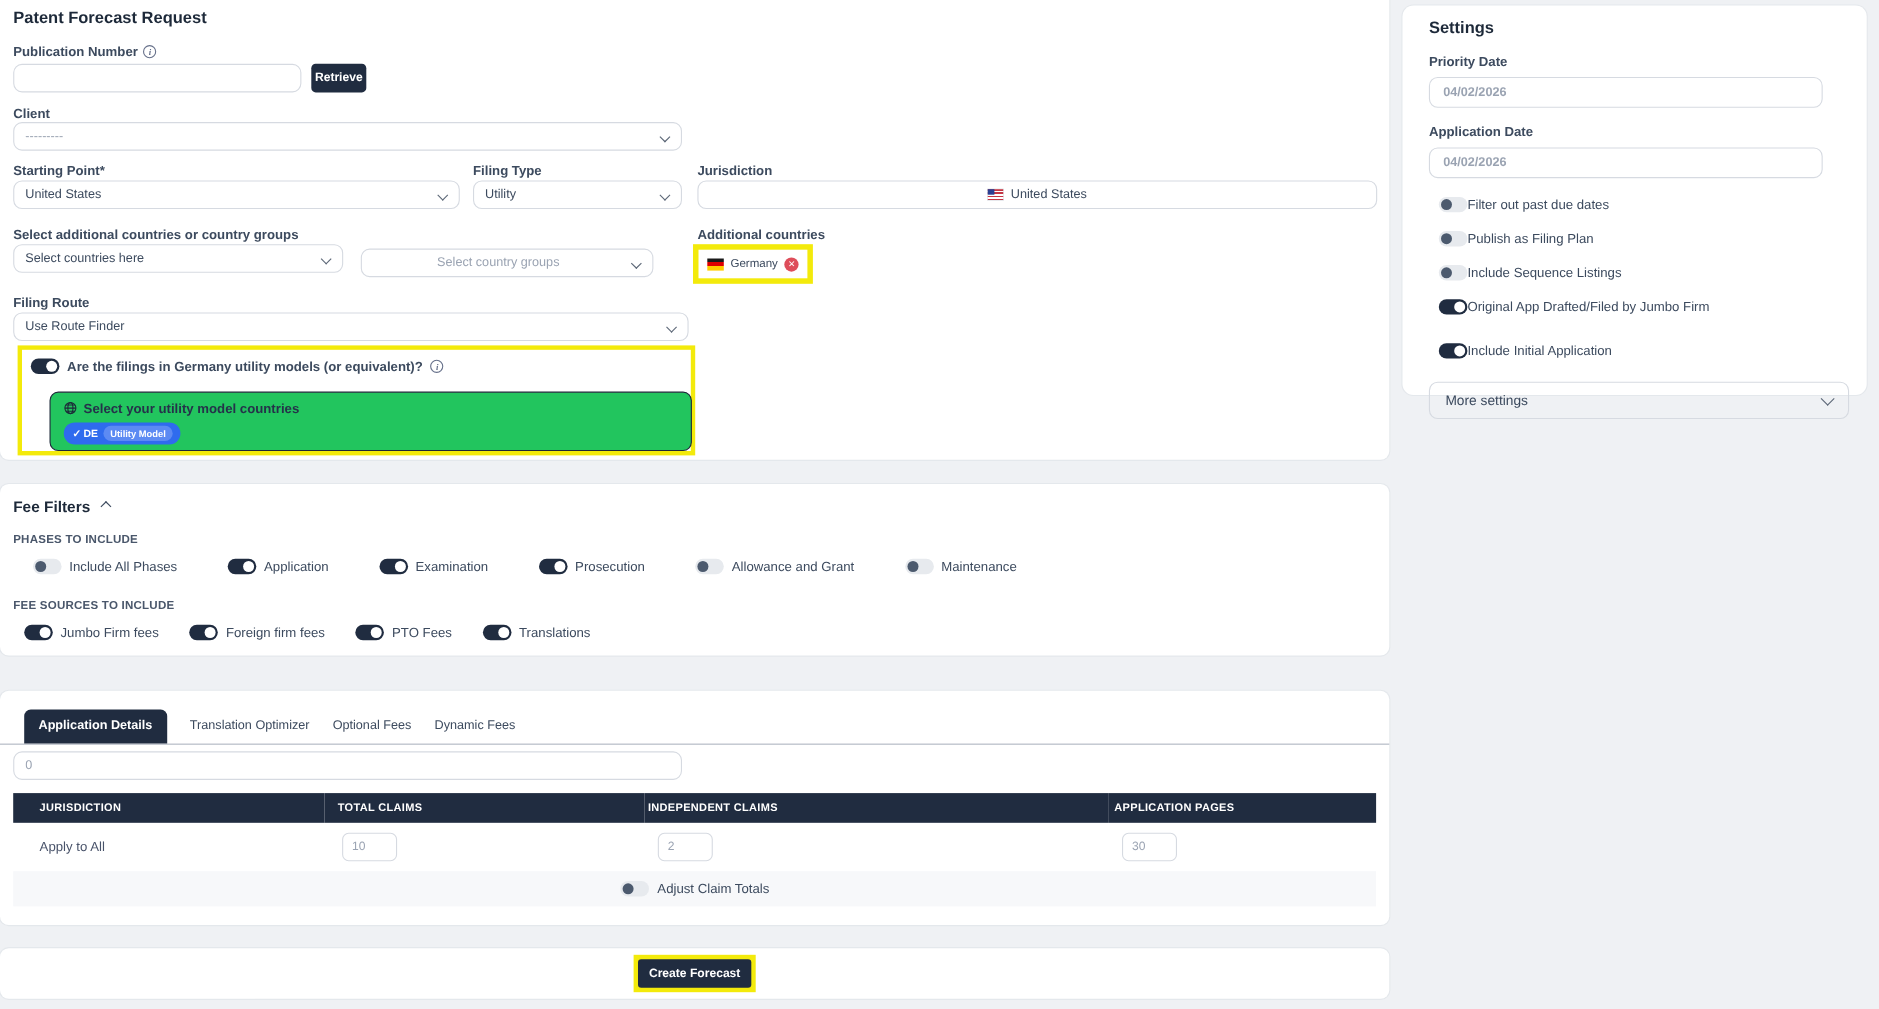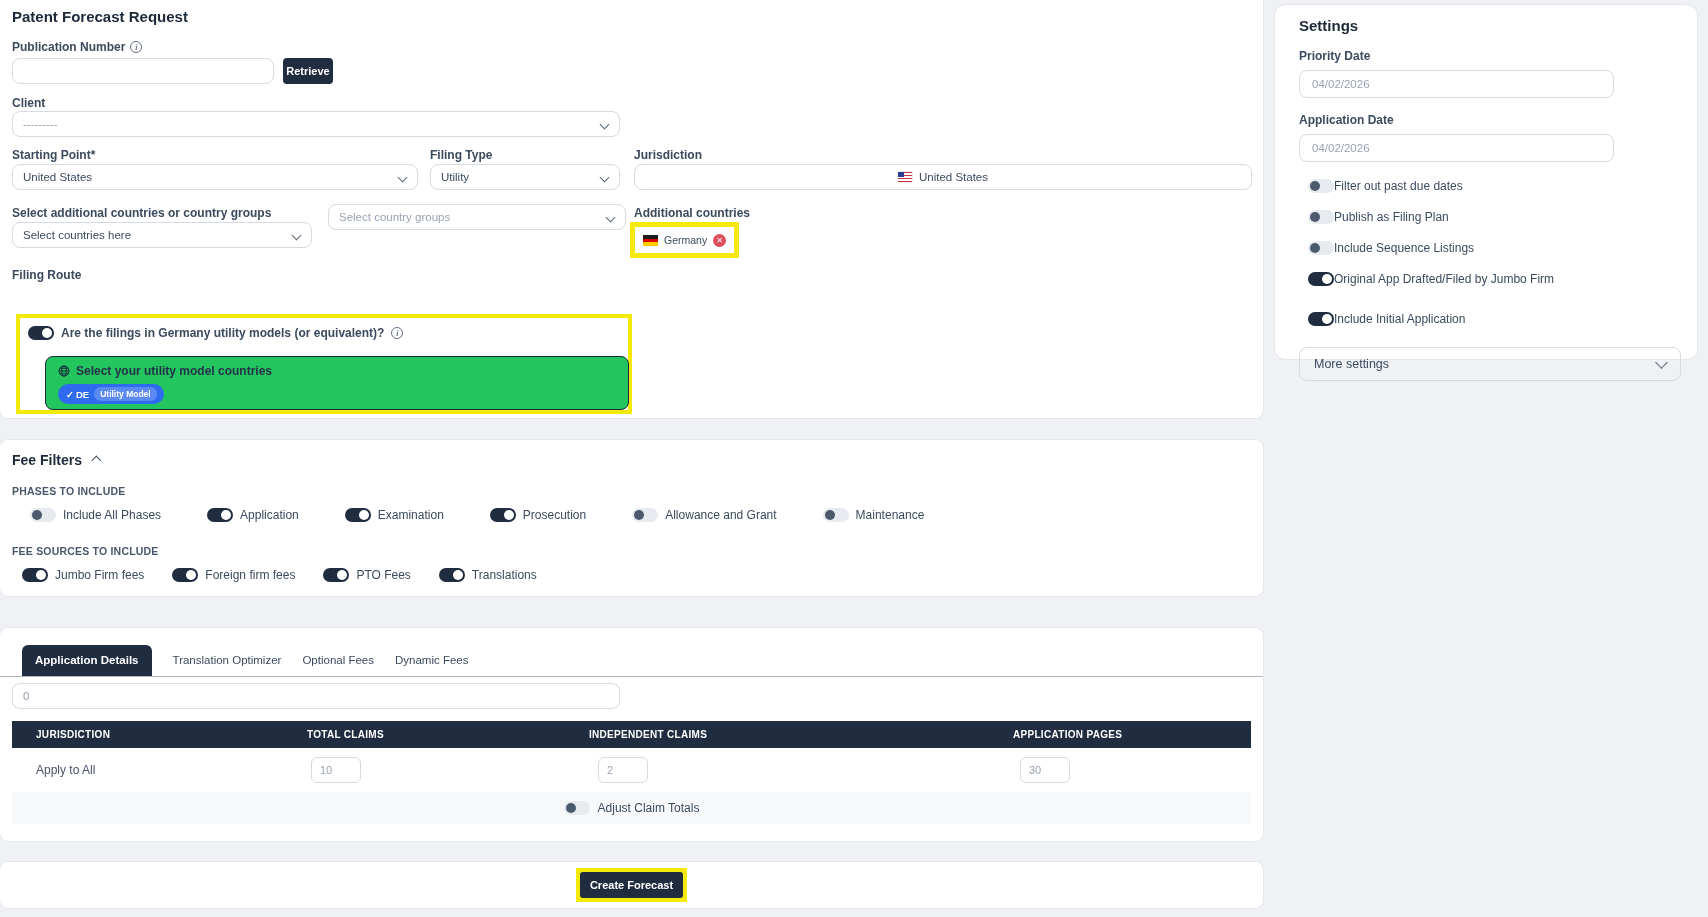--- a/index.html
+++ b/index.html
@@ -71,21 +71,21 @@
   .tab.active{background:var(--navy);color:#fff;font-weight:700;border-radius:6px 6px 0 0;padding:9px 13px 10px;margin-bottom:0;}
 
   table.claims{border-collapse:collapse;width:1239px;margin:12px 12px 0;table-layout:fixed;}
   table.claims th{background:var(--navy);color:#fff;font-size:10px;letter-spacing:.3px;text-align:left;height:27px;font-weight:700;}
   table.claims td{font-size:12px;color:#49536a;height:44px;}
   .cell-inp{width:50px;height:26px;border:1px solid var(--border);border-radius:6px;font-size:11px;color:var(--muted);padding:0 8px;font-family:"Liberation Sans",sans-serif;}
   .adjust-row{background:#f7f8fa;height:32px;}
   .adjust-inner{display:flex;align-items:center;justify-content:center;gap:8px;font-size:12px;color:var(--label);}
 
   .s-lbl{font-size:12px;font-weight:700;color:var(--label);margin:15px 0 7px;}
-  .s-inp{width:315px;height:28px;border:1px solid var(--border);border-radius:8px;padding:0 12px;font-size:11.5px;color:var(--muted);font-family:"Liberation Sans",sans-serif;}
+  .s-inp{width:358px;height:28px;border:1px solid var(--border);border-radius:8px;padding:0 12px;font-size:11.5px;color:var(--muted);font-family:"Liberation Sans",sans-serif;font-weight:bold;}
   .s-tglrow{display:flex;align-items:center;font-size:12px;color:var(--label);margin:17px 0 0 9px;white-space:nowrap;}
   .more{width:382px;height:34px;border:1px solid var(--border);border-radius:8px;display:flex;align-items:center;justify-content:space-between;padding:0 14px;font-size:12.5px;color:var(--label);margin-top:21px;cursor:pointer;}
 
   .globe{flex:none;}
 </style>
 </head>
 <body>
 
 <div class="page">
 
@@ -121,35 +121,39 @@
     <div class="select" style="left:634px;top:164px;width:618px;justify-content:center;padding:0;">
       <span class="usflag"></span>
       <span style="margin-left:7px;">United States</span>
     </div>
 
     <div class="lbl" style="left:12px;top:206px;">Select additional countries or country groups</div>
     <div class="select" style="left:12px;top:222px;width:300px;">
       <span>Select countries here</span>
       <i class="chev"></i>
     </div>
-    <div class="select" style="left:328px;top:204px;width:298px;">
+    <div class="select" style="left:328px;top:226px;width:266px;justify-content:center;">
       <span class="ph">Select country groups</span>
       <i class="chev"></i>
     </div>
 
     <div class="lbl" style="left:634px;top:206px;">Additional countries</div>
     <div class="hl" style="position:absolute;left:630px;top:222px;height:36px;padding:5px;">
       <div class="chip-country">
         <span class="deflag"></span>
         <span>Germany</span>
         <span class="remove"></span>
       </div>
     </div>
 
     <div class="lbl" style="left:12px;top:268px;">Filing Route</div>
+    <div class="select" style="left:12px;top:284px;width:614px;">
+      <span>Use Route Finder</span>
+      <i class="chev"></i>
+    </div>
 
     <div class="hl" style="position:absolute;left:16px;top:314px;width:616px;height:100px;padding:4px;">
       <div style="position:relative;background:#fff;width:100%;height:100%;">
         <div class="tglrow" style="position:absolute;left:8px;top:8px;font-weight:700;">
           <span class="tgl on"></span>
           <span>Are the filings in Germany utility models (or equivalent)?</span>
           <span class="info"></span>
         </div>
         <div class="umbox">
           <div class="umhead">

